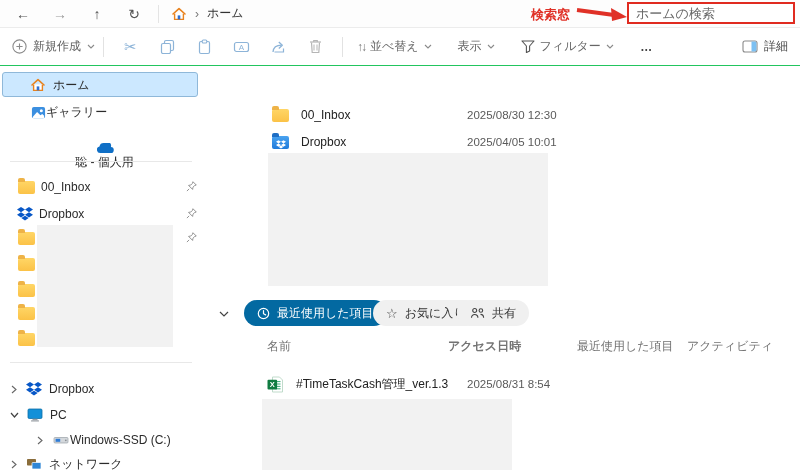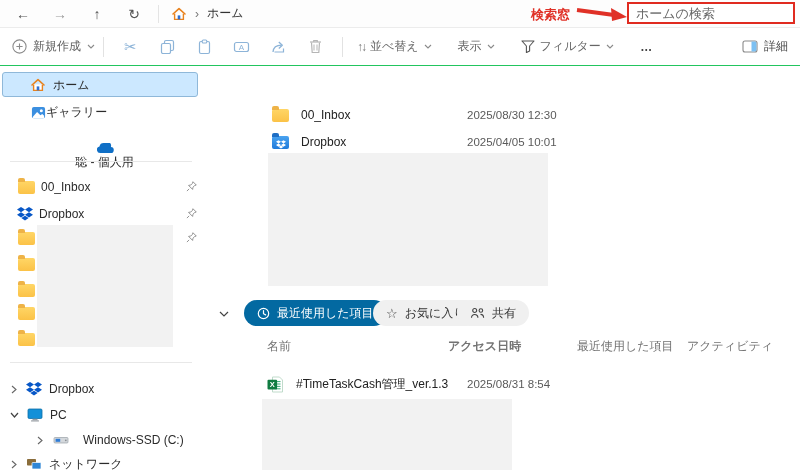--- a/index.html
+++ b/index.html
@@ -308,21 +308,21 @@
     <svg style="margin-left:37px;" width="6" height="9" viewBox="0 0 6 9">
         <polyline points="1,1 5,4.5 1,8" fill="none" stroke="#666" stroke-width="1.1"></polyline>
       </svg>
     <span style="margin-left:10px;display:flex;">
       <svg width="16" height="12" viewBox="0 0 16 12">
         <rect x="1" y="3.5" width="14" height="5.5" rx="1" fill="#d4d8dc" stroke="#9aa0a6" stroke-width="0.7"></rect>
         <rect x="2.6" y="4.8" width="4.6" height="3" fill="#2f7cd6"></rect>
         <circle cx="12.8" cy="6.3" r="0.9" fill="#8a8f94"></circle>
       </svg>
     </span>
-    <span class="lbl" style="margin-left:14px;">Windows-SSD (C:)</span>
+    <span class="lbl" style="margin-left:1px;">Windows-SSD (C:)</span>
   </div>
 
   <div class="srow" style="top:452px;">
     <svg style="margin-left:11px;" width="6" height="9" viewBox="0 0 6 9">
         <polyline points="1,1 5,4.5 1,8" fill="none" stroke="#666" stroke-width="1.1"></polyline>
       </svg>
     <span style="margin-left:9px;display:flex;">
       <svg width="16" height="12" viewBox="0 0 16 12">
         <rect x="1" y="1" width="9" height="6.5" rx="0.8" fill="#8a6d3b"></rect>
         <rect x="6" y="4.5" width="9" height="6.5" rx="0.8" fill="#2f86d6" stroke="#fff" stroke-width="0.7"></rect>

